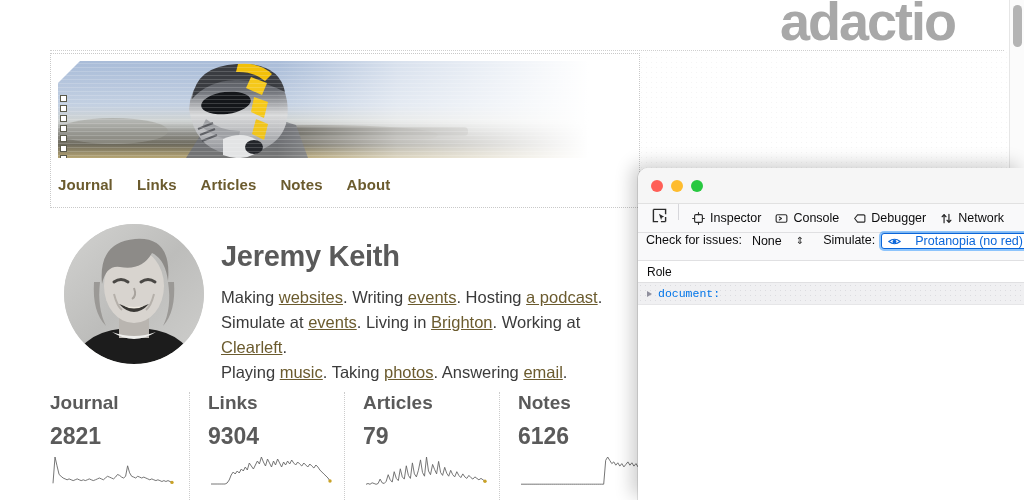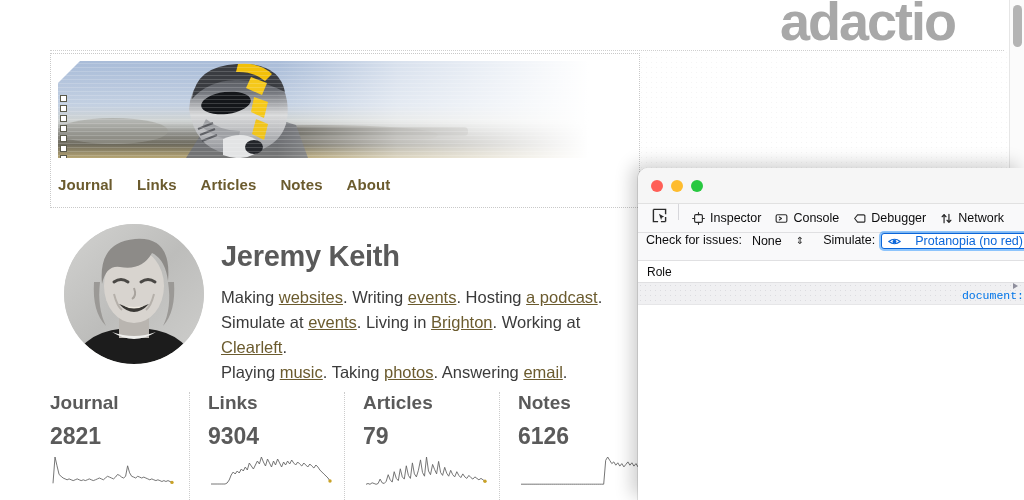--- a/index.html
+++ b/index.html
@@ -152,27 +152,26 @@
   .dropdown.focused .arrows { color: #0a66da; }
   .tsep { width:1px; height:16px; background:#d7d7db; margin: 0 2px; }
 
   .colhead {
     height: 22px; background: #ffffff; border-bottom: 1px solid #e0e0e2;
     display: flex; align-items: center; padding-left: 9px;
     font-size: 12px; color: #0c0c0d;
   }
   .treerow {
     height: 22px; background: #f0f0f2;
-    display: flex; align-items: flex-end; padding-left: 9px;
+    display: flex; align-items: center; padding-left: 9px;
     font-family: "Liberation Mono", "DejaVu Sans Mono", monospace;
     font-size: 11.5px; color: #0074e8;
     background-image: radial-gradient(#dcdce0 .6px, transparent .6px);
     background-size: 5px 5px;
     border-bottom: 1px solid #e6e6e8;
-    flex-direction: column;
   }
   .twisty {
     width: 0; height: 0; margin-right: 6px;
     border-left: 5px solid #8f8f9d;
     border-top: 3.5px solid transparent;
     border-bottom: 3.5px solid transparent;
   }
   .tree-body { background: #fff; height: 100%; }
 </style>
 </head>

